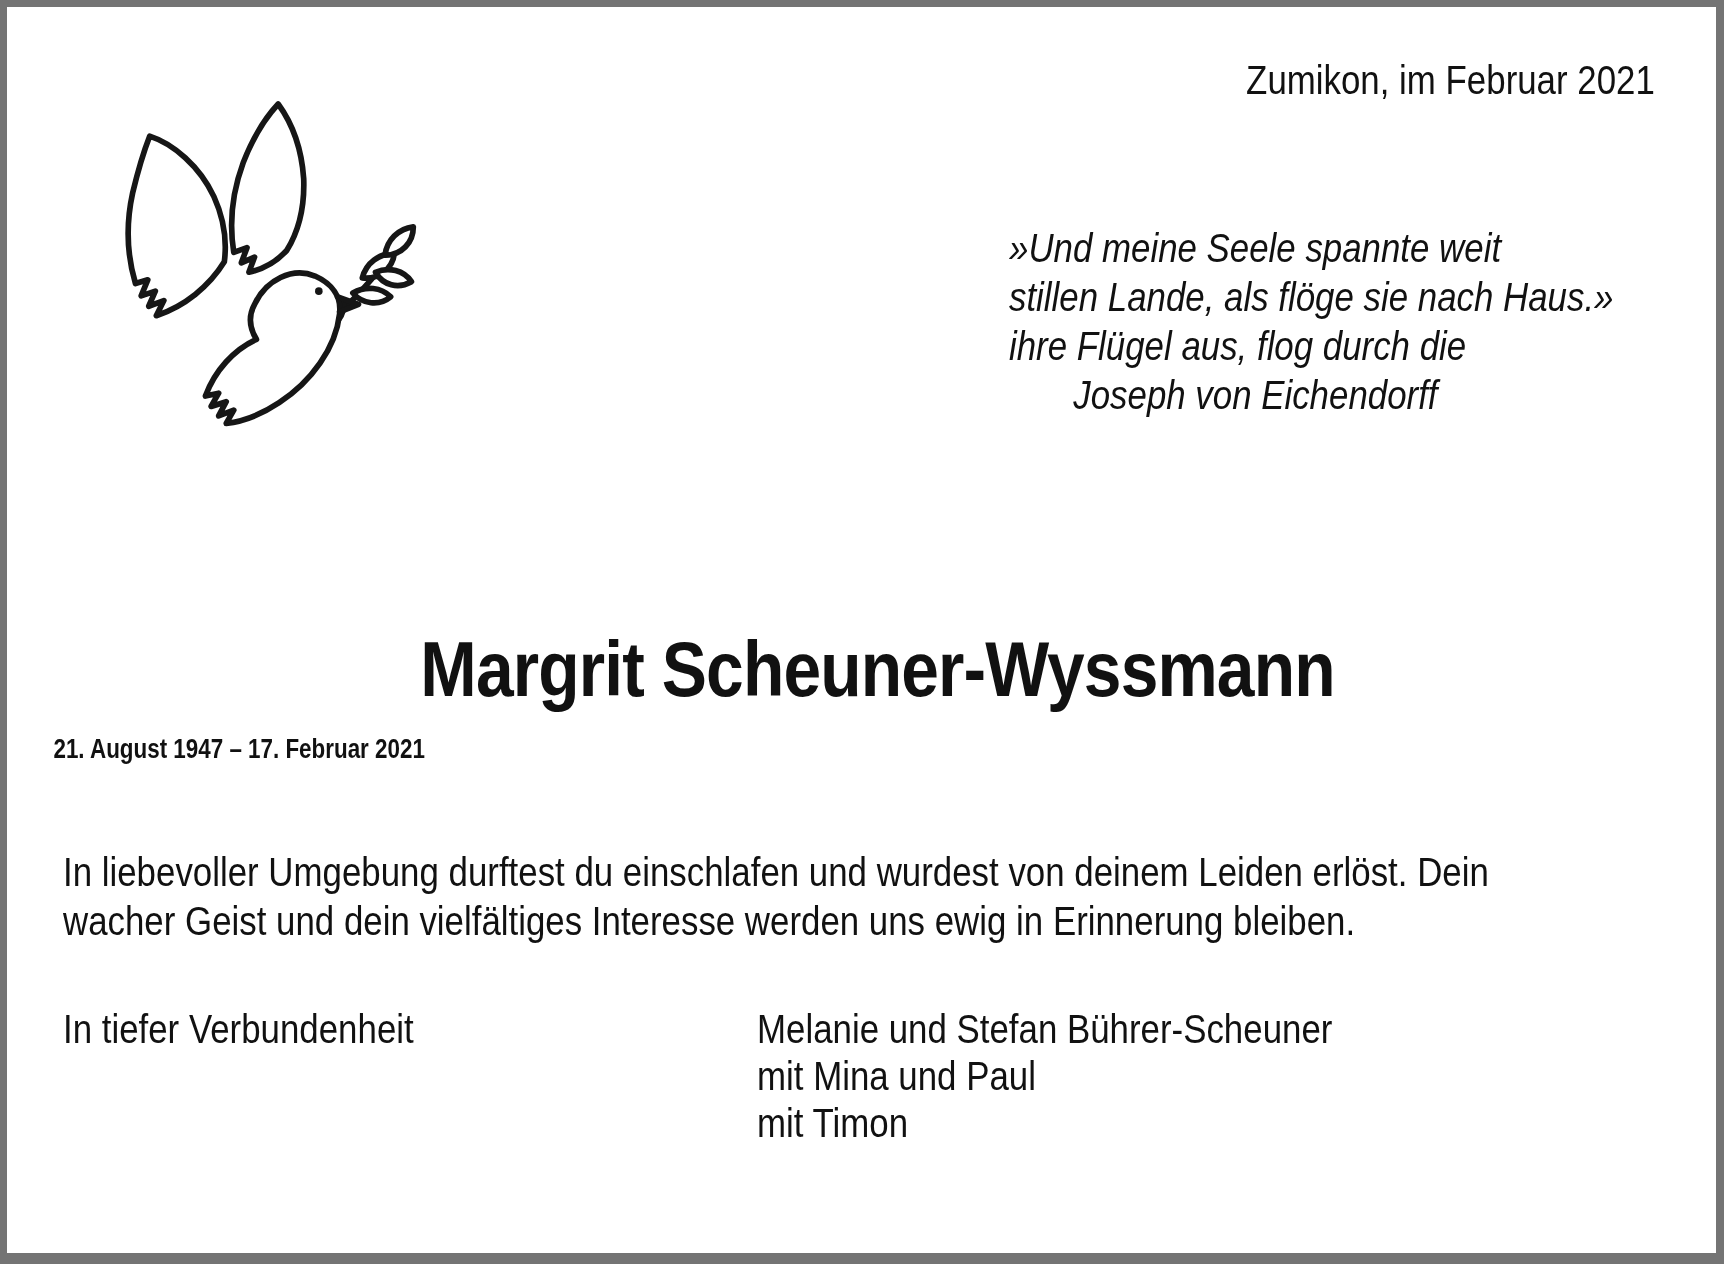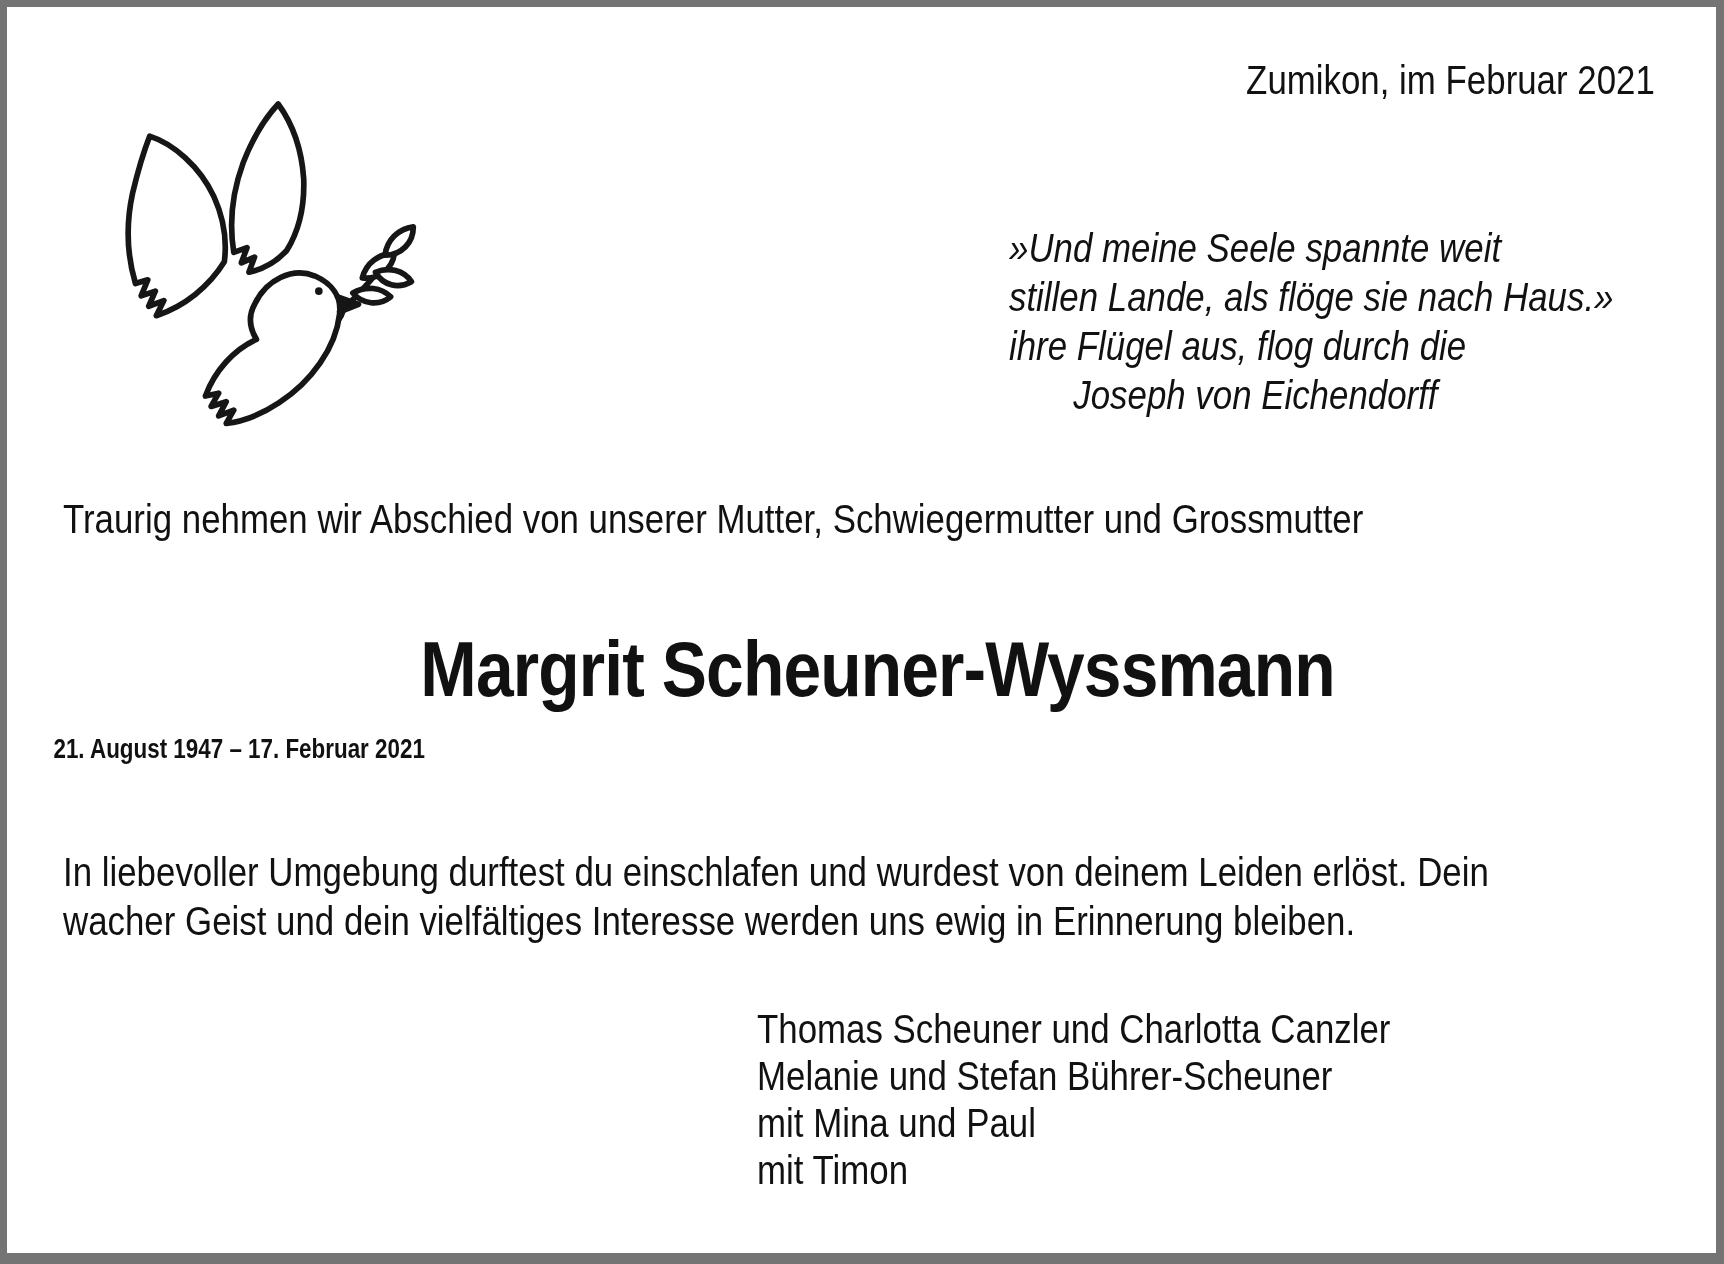--- a/index.html
+++ b/index.html
@@ -58,39 +58,38 @@
       </g>
     </svg>
 
     <div class="abs quote">
       <div><span class="cond">»Und meine Seele spannte weit</span></div>
       <div><span class="cond">stillen Lande, als flöge sie nach Haus.»</span></div>
       <div><span class="cond">ihre Flügel aus, flog durch die</span></div>
       <div class="author-line"><span class="cond-r">Joseph von Eichendorff</span></div>
     </div>
 
-    <div class="abs intro">
-      <span class="cond">Traurig nehmen wir Abschied von unserer Mutter, Schwiegermutter und Grossmutter</span>
-    </div>
 
     <div class="abs title">
       <span class="cond-c">Margrit Scheuner-Wyssmann</span>
     </div>
 
     <div class="abs lifedates">
       <span class="cond-d">21. August 1947 – 17. Februar 2021</span>
     </div>
 
     <div class="abs bodytext">
       <div><span class="cond">In liebevoller Umgebung durftest du einschlafen und wurdest von deinem Leiden erlöst. Dein</span></div>
       <div><span class="cond">wacher Geist und dein vielfältiges Interesse werden uns ewig in Erinnerung bleiben.</span></div>
     </div>
 
+    <div class="abs salutation">
+      <span class="cond">In tiefer Verbundenheit</span>
+    </div>
 
     <div class="abs family">
-      <div><span class="cond">Thomas Scheuner und Charlotta Canzler</span></div>
       <div><span class="cond">Melanie und Stefan Bührer-Scheuner</span></div>
       <div><span class="cond">mit Mina und Paul</span></div>
       <div><span class="cond">mit Timon</span></div>
     </div>
 
   </div>
 </div>
 
 </body></html>

